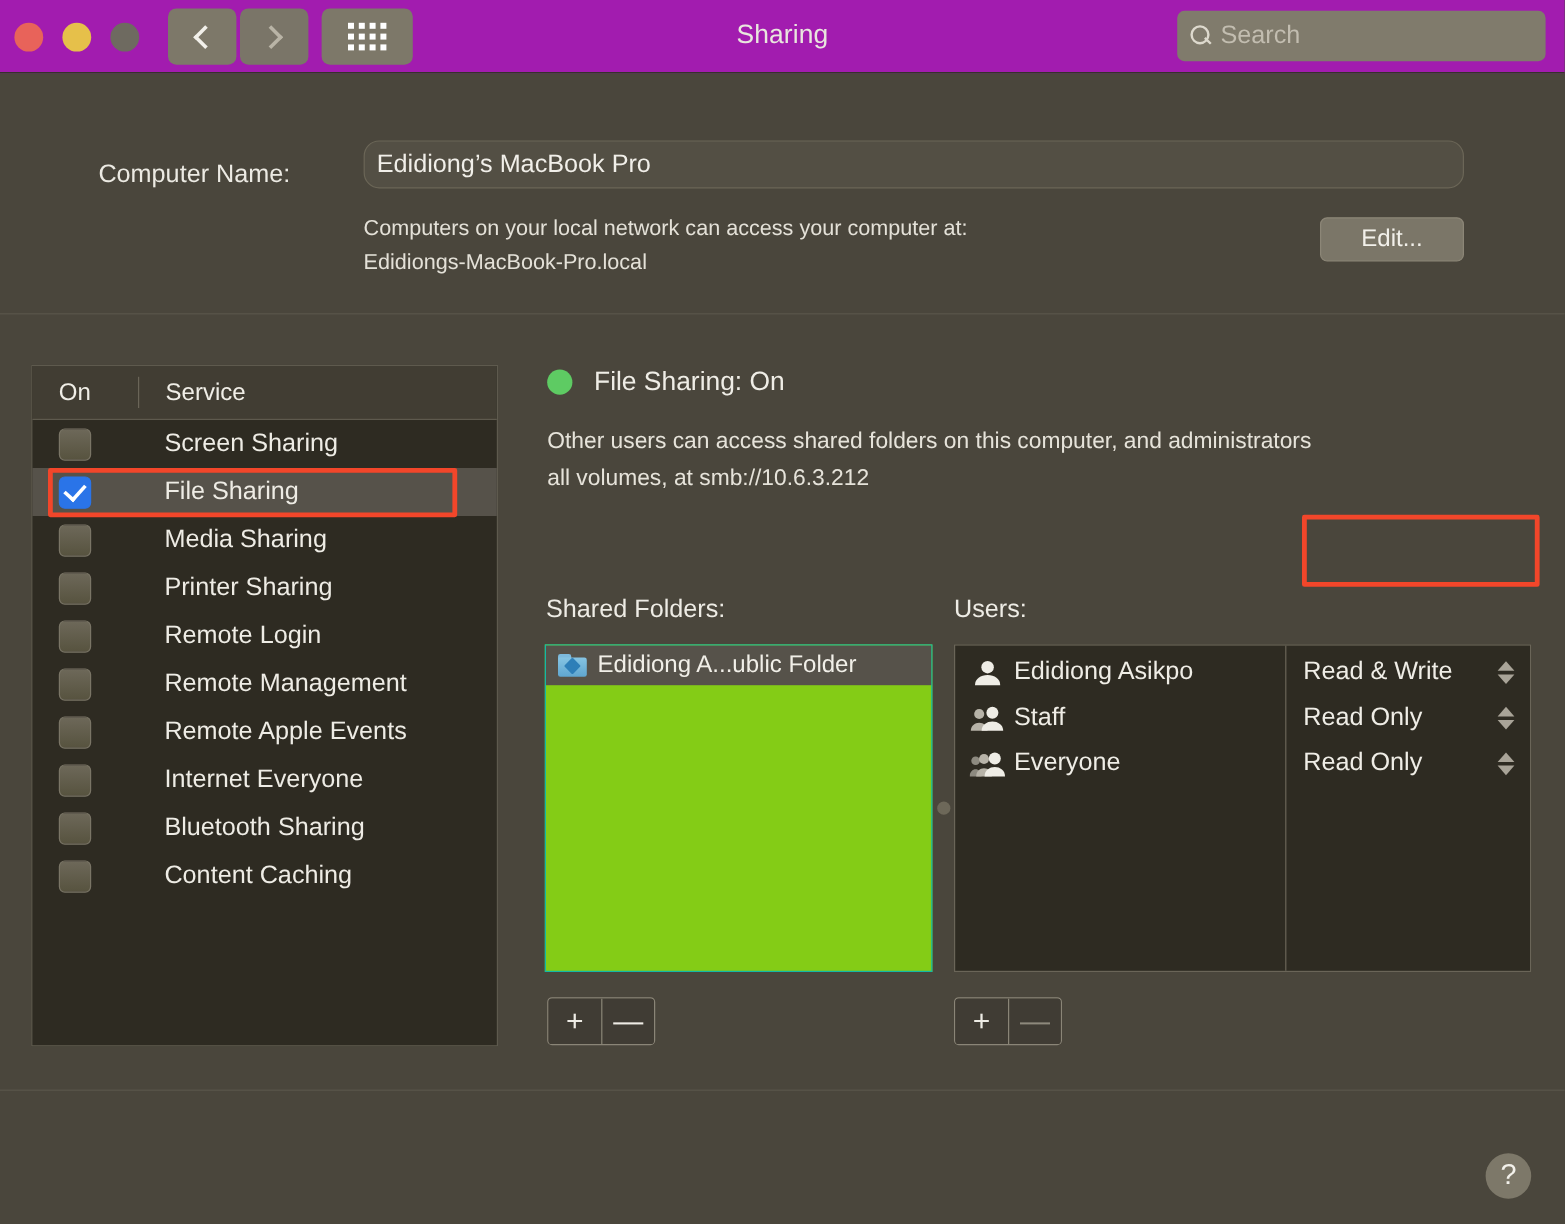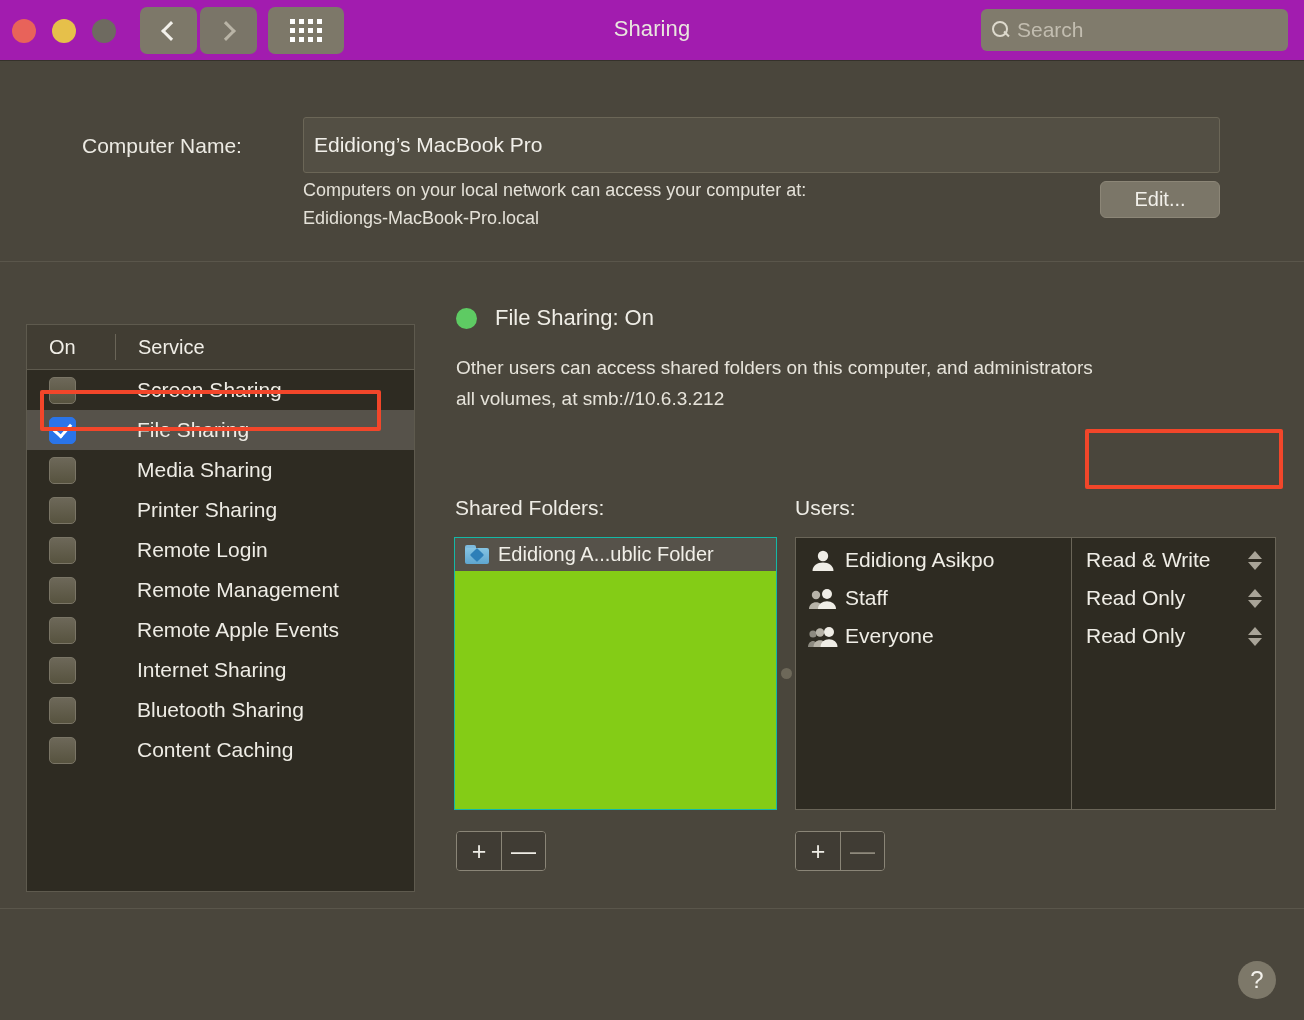--- a/index.html
+++ b/index.html
@@ -64,22 +64,22 @@
     flex: 1; border: 0; background: transparent; outline: none;
     font-family: "Liberation Sans", sans-serif; font-size: 21px; color: #ece9e1;
   }
   .search-input::placeholder { color: #c2bdb0; }
 
   
   .cn-label {
     position: absolute; left: 82px; top: 134px; font-size: 21px; color: #eceae3;
   }
   .cn-field {
-    position: absolute; left: 303px; top: 117px; width: 917px; height: 56px;
-    background: #534f44; border: 1px solid #6b6657; border-radius: 3px;
+    position: absolute; left: 303px; top: 117px; width: 917px; height: 40px;
+    background: #534f44; border: 1px solid #6b6657; border-radius: 13px;
     display: flex; align-items: center; padding-left: 10px;
   }
   .cn-input {
     width: 100%; border: 0; background: transparent; outline: none;
     font-family: "Liberation Sans", sans-serif; font-size: 21px; color: #f1efe9;
   }
   .cn-desc {
     position: absolute; left: 303px; top: 176px; width: 760px;
     font-size: 18px; line-height: 28px; color: #e4e1d8;
   }
@@ -89,21 +89,21 @@
     font-family: "Liberation Sans", sans-serif; font-size: 20px; color: #f2f0ea;
     cursor: default;
   }
 
   .divider-top { position: absolute; left: 0; top: 261px; width: 1304px; height: 1px; background: #5a564b; }
   .divider-bottom { position: absolute; left: 0; top: 908px; width: 1304px; height: 1px; background: #5a564b; }
 
   
   .svc-table {
     position: absolute; left: 26px; top: 304px; width: 389px; height: 568px;
-    background: #2e2b22; border: 1px solid #5e5a4e; margin-top: 20px;
+    background: #2e2b22; border: 1px solid #5e5a4e;
   }
   .svc-head {
     height: 45px; display: flex; align-items: center;
     background: #413d33; border-bottom: 1px solid #5e5a4e;
     font-size: 20px; color: #f0eee7;
   }
   .svc-head .c-on { width: 88px; padding-left: 22px; }
   .svc-head .c-sep { width: 1px; height: 26px; background: #6a6558; }
   .svc-head .c-svc { padding-left: 22px; }
 
@@ -334,21 +334,21 @@
       <div class="svc-cb-cell">
           <span class="cb"></span>
         </div>
       <div class="svc-name">Remote Apple Events</div>
     </div>
 
     <div class="svc-row">
       <div class="svc-cb-cell">
           <span class="cb"></span>
         </div>
-      <div class="svc-name">Internet Sharing</div>
+      <div class="svc-name">Internet Everyone</div>
     </div>
 
     <div class="svc-row">
       <div class="svc-cb-cell">
           <span class="cb"></span>
         </div>
       <div class="svc-name">Bluetooth Sharing</div>
     </div>
 
     <div class="svc-row">

